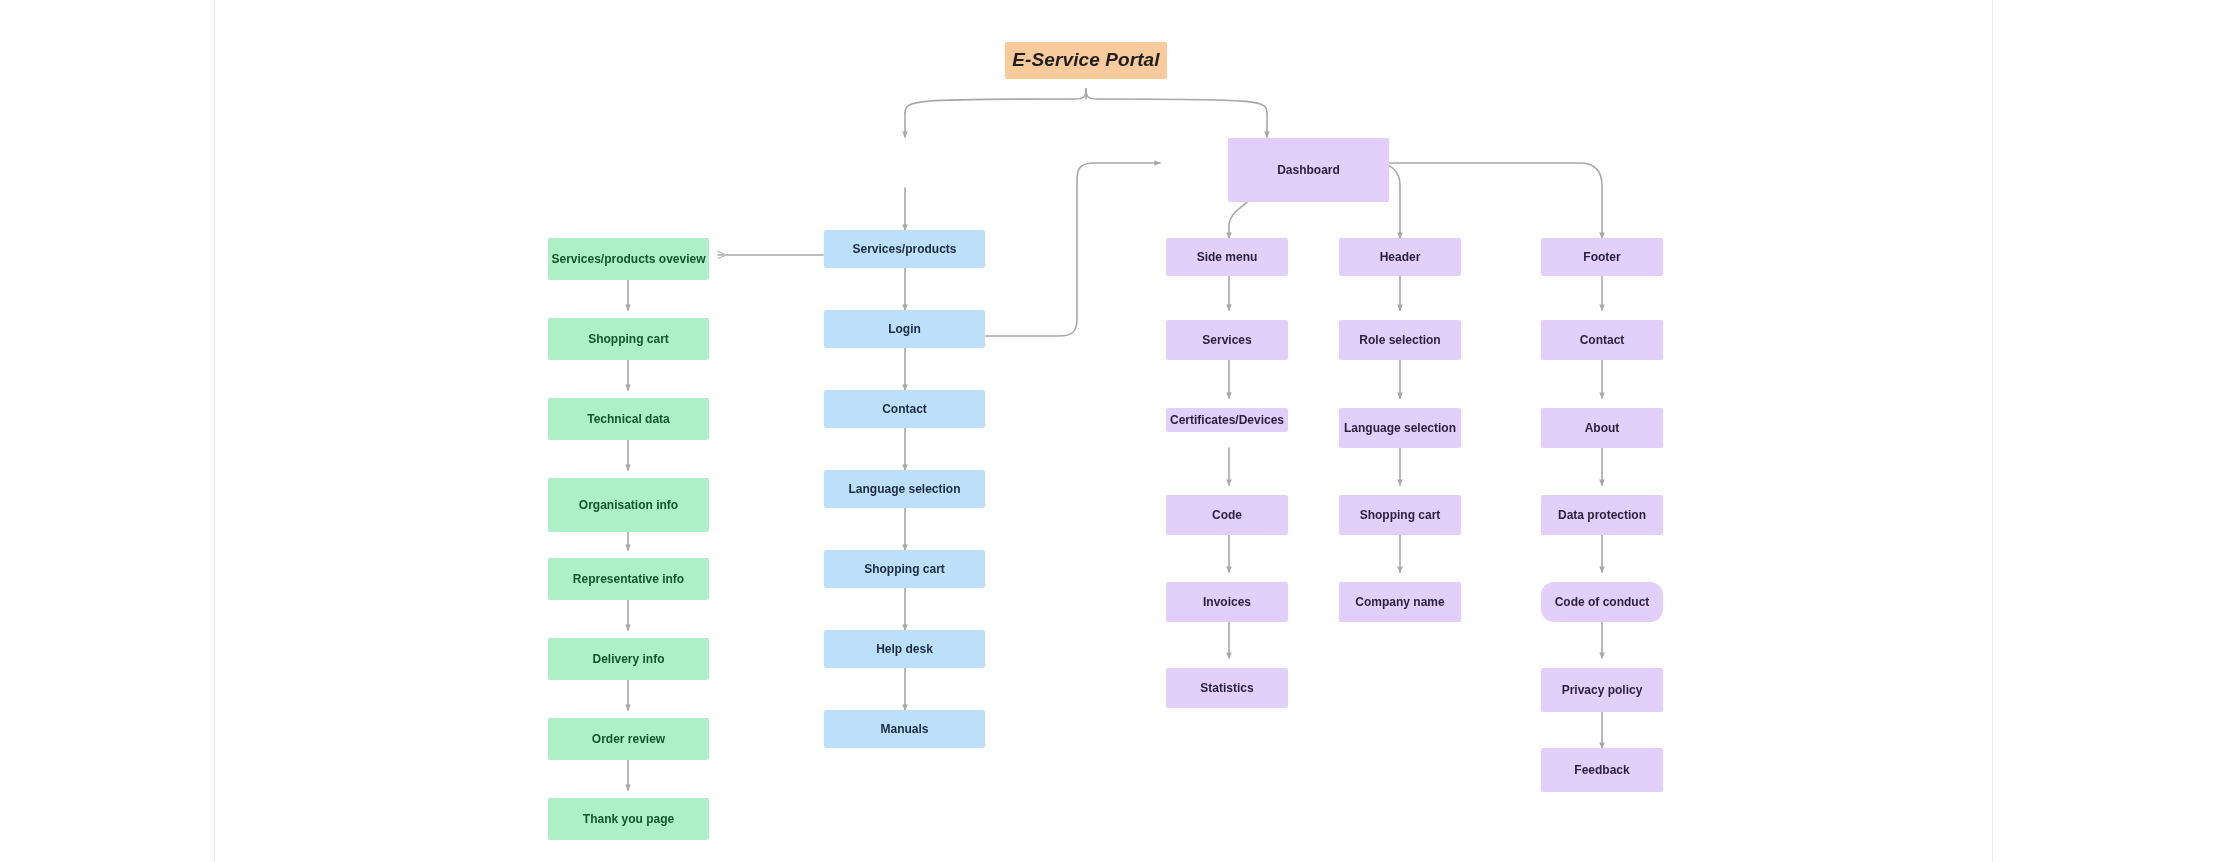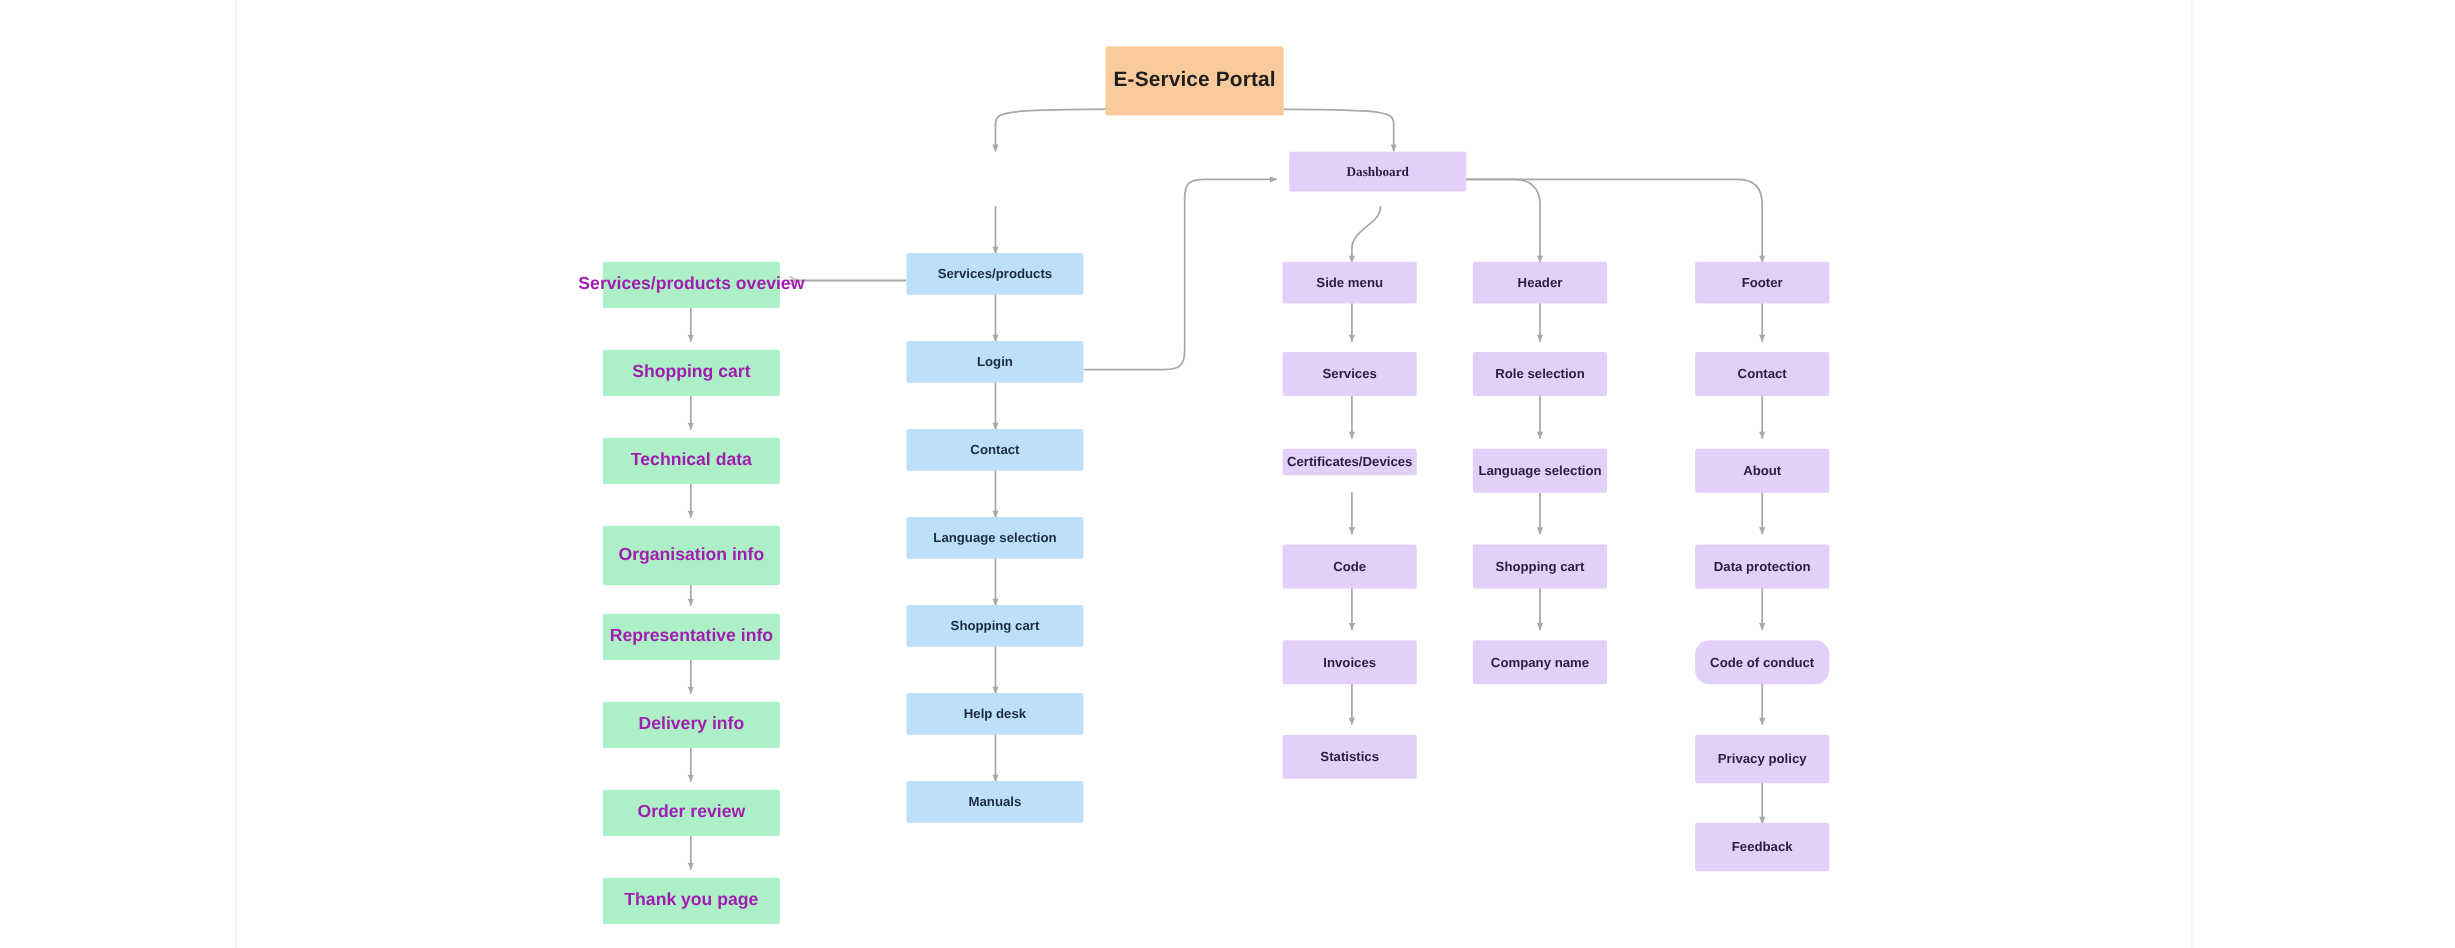--- a/index.html
+++ b/index.html
@@ -64,22 +64,22 @@
     letter-spacing: .1px;
   }
   .n-blue {
     background: #bce0fa;
     color: #1d2b41;
     font-size: 12px;
     font-weight: bold;
   }
   .n-green {
     background: #adf0c8;
-    color: #a21caf;
-    font-size: 16px;
+    color: #14532d;
+    font-size: 12px;
     font-weight: bold;
     text-align: right;
   }
   .n-purple {
     background: #e2cffa;
     color: #2a1f3d;
     font-size: 12px;
     font-weight: bold;
   }
 </style>
@@ -154,21 +154,21 @@
 
       <path d="M1602,276 L1602,310" marker-end="url(#ar)"></path>
       <path d="M1602,360 L1602,398" marker-end="url(#ar)"></path>
       <path d="M1602,448 L1602,485" marker-end="url(#ar)"></path>
       <path d="M1602,535 L1602,572" marker-end="url(#ar)"></path>
       <path d="M1602,622 L1602,658" marker-end="url(#ar)"></path>
       <path d="M1602,712 L1602,748" marker-end="url(#ar)"></path>
     </g>
   </svg>
 
-  <div class="node n-root" style="left:1005px; top:42px; width:162px; height:63px;">
+  <div class="node n-root" style="left:1005px; top:42px; width:162px; height:37px;font-style:italic;">
     <span class="label">E-Service Portal</span>
   </div>
 
   <div class="node n-green" style="left:548px; top:238px; width:161px; height:42px;">
     <span class="label">Services/products oveview</span>
   </div>
   <div class="node n-green" style="left:548px; top:318px; width:161px; height:42px;">
     <span class="label">Shopping cart</span>
   </div>
   <div class="node n-green" style="left:548px; top:398px; width:161px; height:42px;">
@@ -205,21 +205,21 @@
   <div class="node n-blue" style="left:824px; top:550px; width:161px; height:38px;">
     <span class="label">Shopping cart</span>
   </div>
   <div class="node n-blue" style="left:824px; top:630px; width:161px; height:38px;">
     <span class="label">Help desk</span>
   </div>
   <div class="node n-blue" style="left:824px; top:710px; width:161px; height:38px;">
     <span class="label">Manuals</span>
   </div>
 
-  <div class="node n-purple" style="left:1172px; top:138px; width:161px; height:36px;font-family:Liberation Serif, serif;">
+  <div class="node n-purple" style="left:1228px; top:138px; width:161px; height:64px;">
     <span class="label">Dashboard</span>
   </div>
 
   <div class="node n-purple" style="left:1166px; top:238px; width:122px; height:38px;">
     <span class="label">Side menu</span>
   </div>
   <div class="node n-purple" style="left:1166px; top:320px; width:122px; height:40px;">
     <span class="label">Services</span>
   </div>
   <div class="node n-purple" style="left:1166px; top:408px; width:122px; height:24px;">

